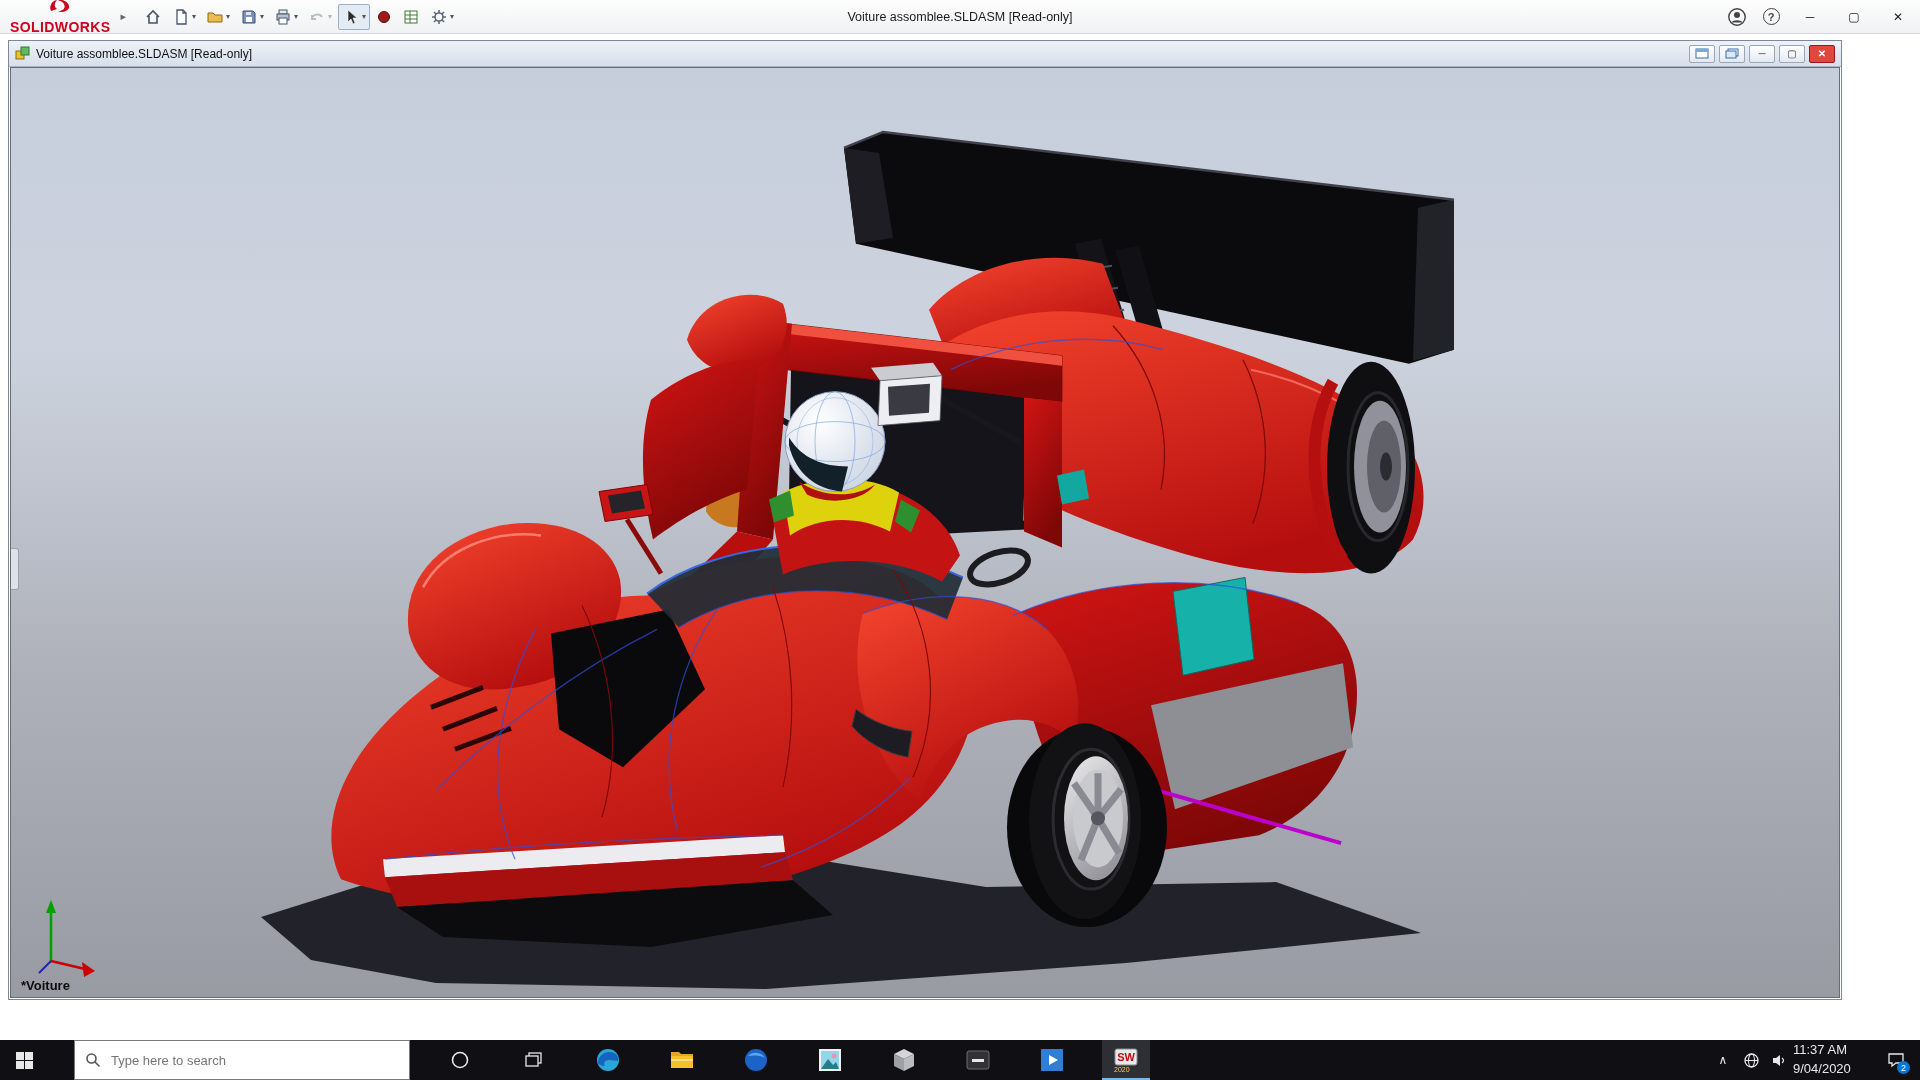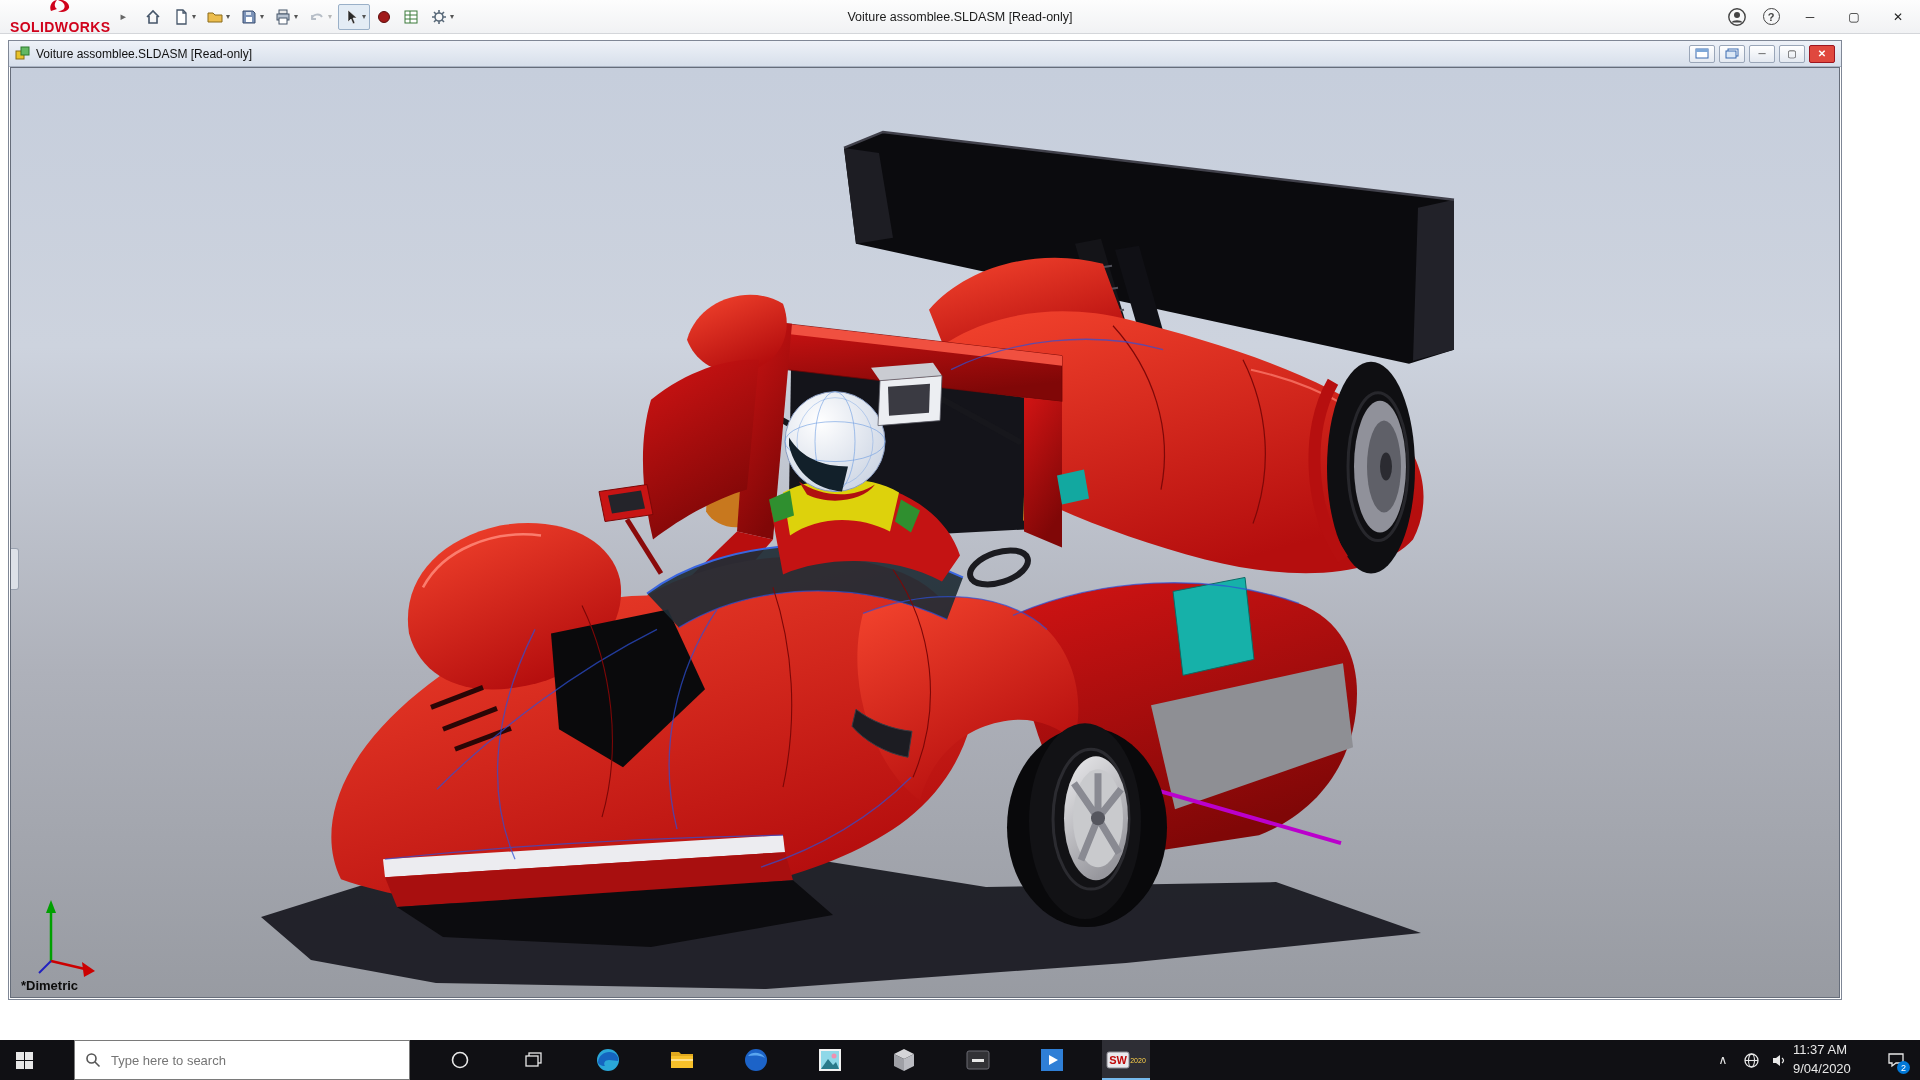--- a/index.html
+++ b/index.html
@@ -62,21 +62,21 @@
   .searchbox .mag { position:absolute; left:10px; top:11px; }
   .tray { margin-left:auto; display:flex; align-items:center; }
   .tray-icon { width:28px; height:40px; display:flex; align-items:center; justify-content:center;
     cursor:pointer; font-size:12px; color:#e8e8e8; }
   .clock { width:86px; display:flex; flex-direction:column; align-items:flex-start; justify-content:center;
     font-size:13px; line-height:1.45; cursor:pointer; }
   .ac-wrap { position:relative; width:34px; height:40px; display:flex; align-items:center; justify-content:center; cursor:pointer; }
   .badge { position:absolute; right:3px; bottom:6px; background:#0078d7; color:#fff; font-size:9px;
     min-width:13px; height:13px; border-radius:7px; display:flex; align-items:center; justify-content:center; }
   .show-desktop { width:7px; border-left:1px solid #4a4a52; cursor:pointer; }
-  .sw-ico { display:flex; align-items:center; line-height:1; }
+  .sw-ico { display:flex; flex-direction:column; line-height:1; }
 </style>
 </head>
 <body>
 
 <div class="root">
 
   <div class="topbar">
     <div class="brand">
       <svg width="22" height="16" viewBox="0 0 22 16">
         <path d="M2,13 C0,9 2,3 8,2 C5,5 5,9 8,11 Z" fill="#d0021b"></path>
@@ -346,21 +346,21 @@
 
         <g>
           <path d="M40,894 L40,842" stroke="#00a000" stroke-width="2.5"></path>
           <path d="M35,846 L45,846 L40,833 Z" fill="#00a000"></path>
           <path d="M40,894 L74,902" stroke="#cc0000" stroke-width="2.5"></path>
           <path d="M71,895 L73,910 L84,904 Z" fill="#cc0000"></path>
           <path d="M40,894 L28,906" stroke="#2020c0" stroke-width="2"></path>
         </g>
       </svg>
 
-      <div class="view-label">*Dimetric</div>
+      <div class="view-label">*Voiture</div>
       <div class="panel-tab"></div>
     </div>
   </div>
 
   <div class="taskbar">
     <div class="tb-cell">
       <svg width="17" height="17" viewBox="0 0 17 17">
         <rect x="0" y="0" width="8" height="8" fill="#e8e8e8"></rect>
           <rect x="9" y="0" width="8" height="8" fill="#e8e8e8"></rect>
         <rect x="0" y="9" width="8" height="8" fill="#e8e8e8"></rect>

